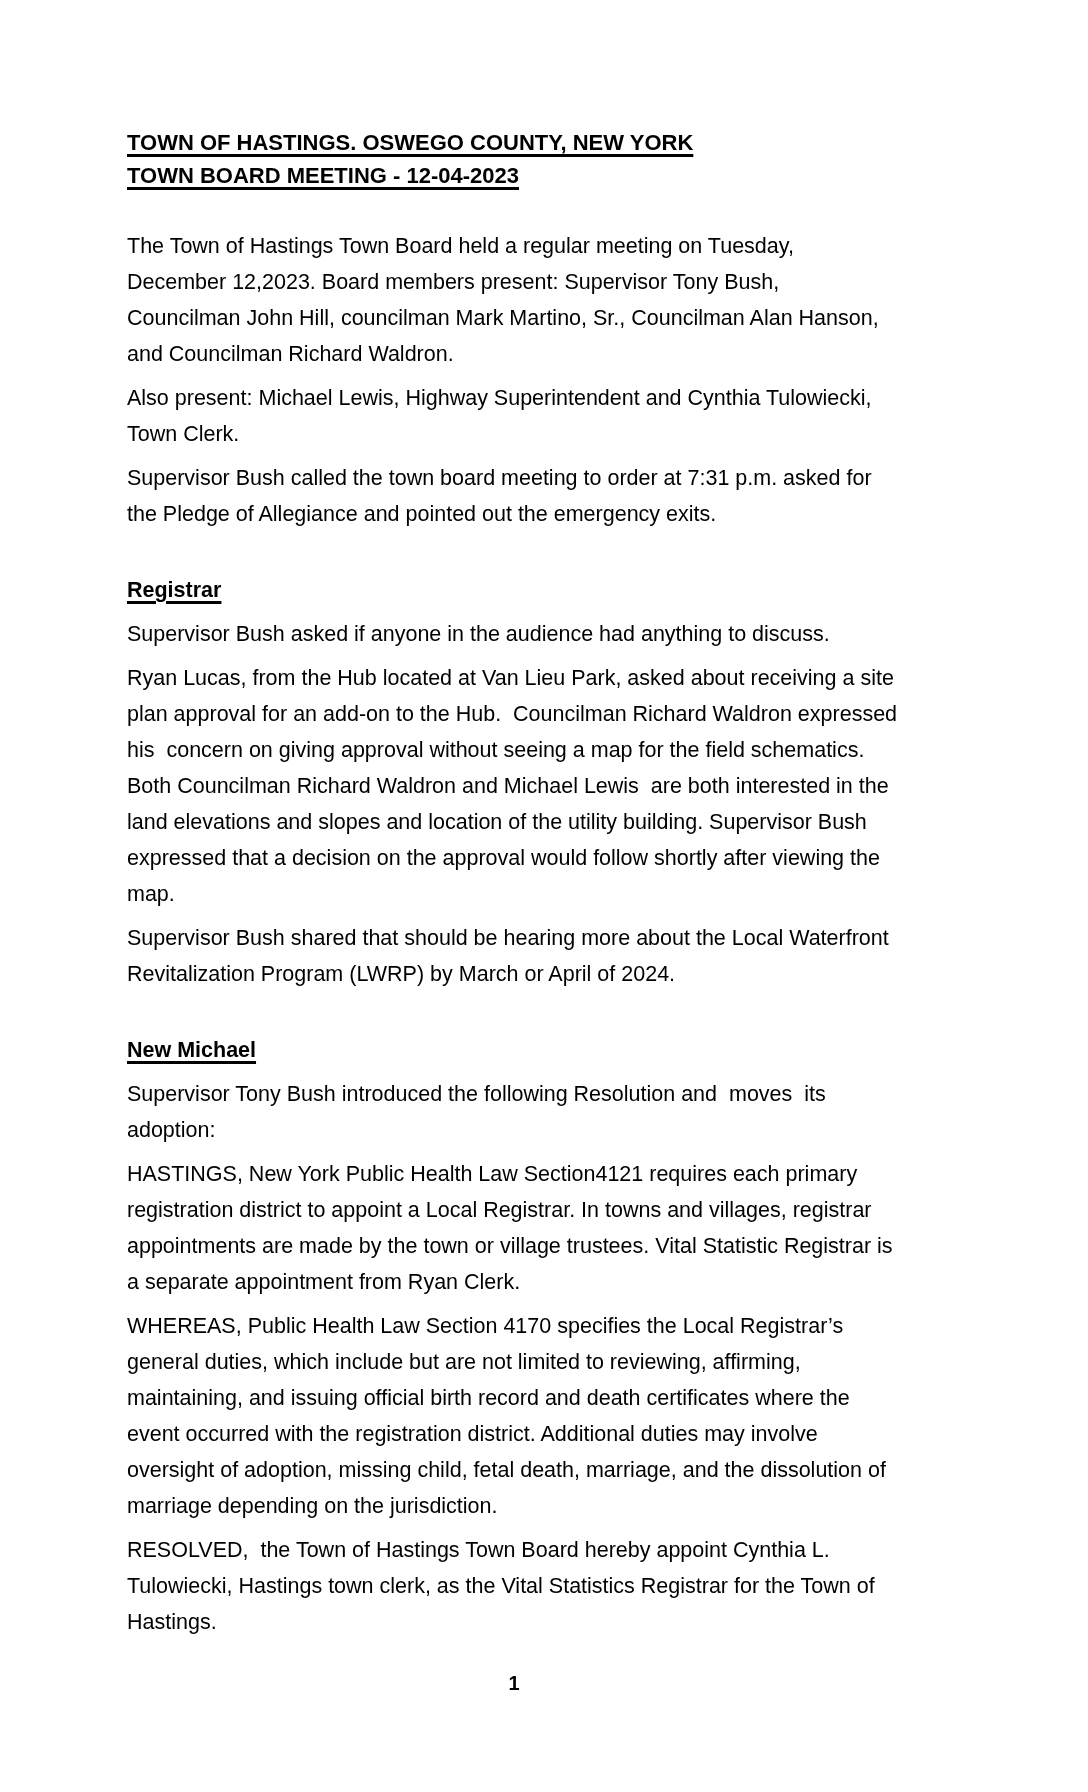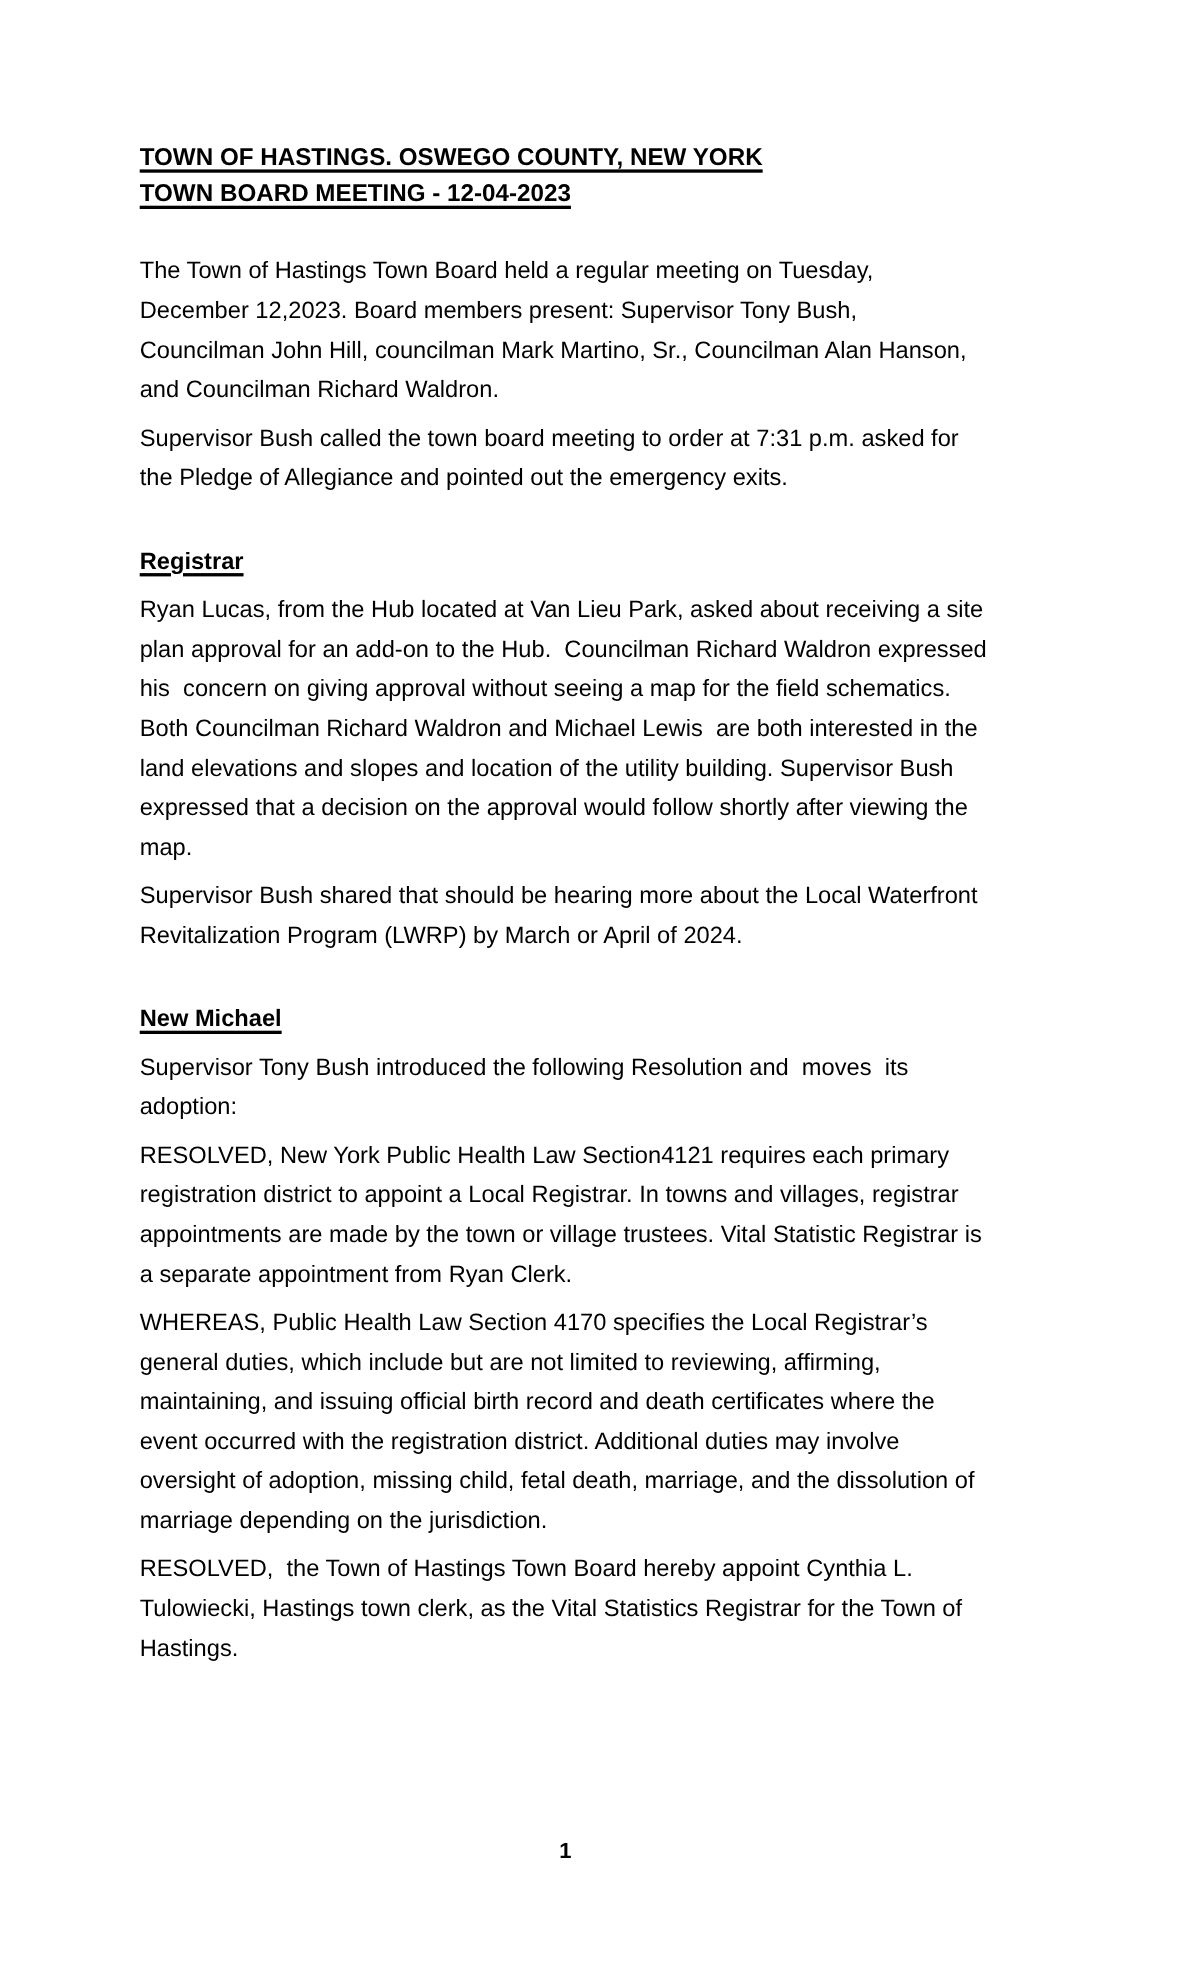--- a/index.html
+++ b/index.html
@@ -61,24 +61,26 @@
 </head>
 <body>
 
 <div class="page">
   <div class="doc-body">
       <div class="doc-title">
         <div class="doc-title-line"><span class="u">TOWN OF HASTINGS. OSWEGO COUNTY, NEW YORK</span></div>
         <div class="doc-title-line"><span class="u">TOWN BOARD MEETING - 12-04-2023</span></div>
       </div>
       <p class="paragraph"><span class="run">The Town of Hastings Town Board held a regular meeting on Tuesday, December </span><span class="run bold">12,2023. Board members present: </span><span class="run">Supervisor Tony Bush, Councilman John Hill, councilman Mark Martino, Sr., Councilman Alan Hanson, and Councilman Richard Waldron.</span></p>
+      <p class="paragraph"><span class="run bold">Also present: </span><span class="run">Michael Lewis, Highway Superintendent and Cynthia Tulowiecki, Town Clerk.</span></p>
       <p class="paragraph"><span class="run">Supervisor Bush called the town board meeting to order at 7:31 p.m. asked for the Pledge of Allegiance and pointed out the emergency exits.</span></p>
       <h2 class="section-heading"><span class="u">Registrar</span></h2>
+      <p class="paragraph"><span class="run">Supervisor Bush asked if anyone in the audience had anything to discuss.</span></p>
       <p class="paragraph"><span class="run">Ryan Lucas, from the Hub located at Van Lieu Park, asked about receiving a site plan approval for an add-on to the Hub.  Councilman Richard Waldron expressed his  concern on giving approval without seeing a map for the field schematics. Both Councilman Richard Waldron and Michael Lewis  are both interested in the land elevations and slopes and location of the utility building. Supervisor Bush expressed that a decision on the approval would follow shortly after viewing the map.</span></p>
       <p class="paragraph"><span class="run bold">Supervisor Bush shared that should be hearing more about the Local Waterfront Revitalization Program (LWRP) </span><span class="run">by March or April of 2024.</span></p>
       <h2 class="section-heading"><span class="u">New Michael</span></h2>
       <p class="paragraph"><span class="run bold">Supervisor Tony Bush introduced the following Resolution and  moves  its adoption:</span></p>
-      <p class="paragraph"><span class="run bold">RESOLVED</span><span class="run">, New York Public Health Law Section4121 requires each primary registration district to appoint a Local Registrar. In towns and villages, registrar appointments are made by the town or village trustees. Vital Statistic Registrar is a separate appointment from Ryan Clerk.</span></p>
+      <p class="paragraph"><span class="run bold">HASTINGS</span><span class="run">, New York Public Health Law Section4121 requires each primary registration district to appoint a Local Registrar. In towns and villages, registrar appointments are made by the town or village trustees. Vital Statistic Registrar is a separate appointment from Ryan Clerk.</span></p>
       <p class="paragraph"><span class="run bold">WHEREAS,</span><span class="run"> Public Health Law Section 4170 specifies the Local Registrar’s general duties, which include but are not limited to reviewing, affirming, maintaining, and issuing official birth record and death certificates where the event occurred with the registration district. Additional duties may involve oversight of adoption, missing child, fetal death, marriage, and the dissolution of marriage depending on the jurisdiction.</span></p>
       <p class="paragraph"><span class="run bold">RESOLVED,</span><span class="run">  the Town of Hastings Town Board hereby appoint Cynthia L. Tulowiecki, Hastings town clerk, as the Vital Statistics Registrar for the Town of Hastings.</span></p>
     </div>
   <div class="page-number">1</div>
 </div>
 
 </body></html>

